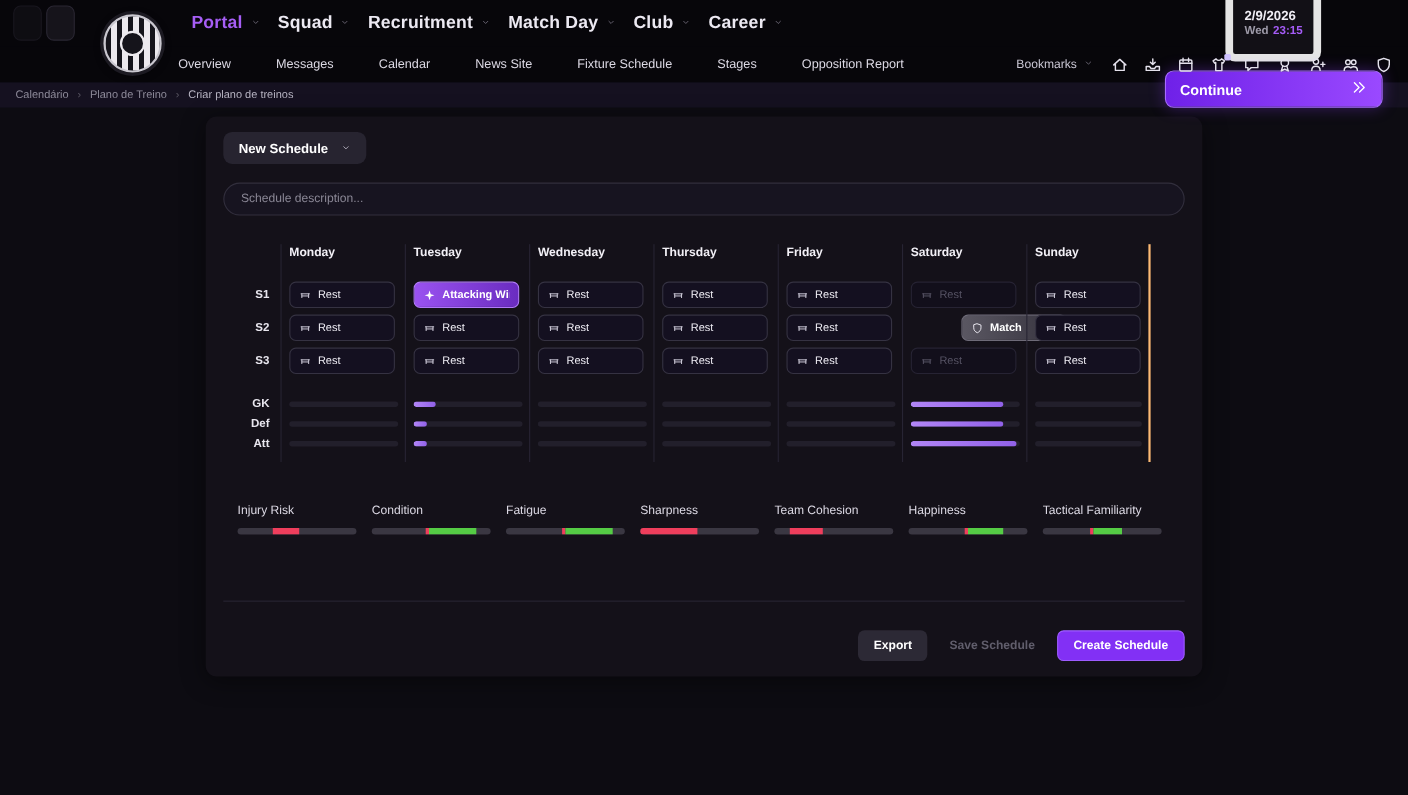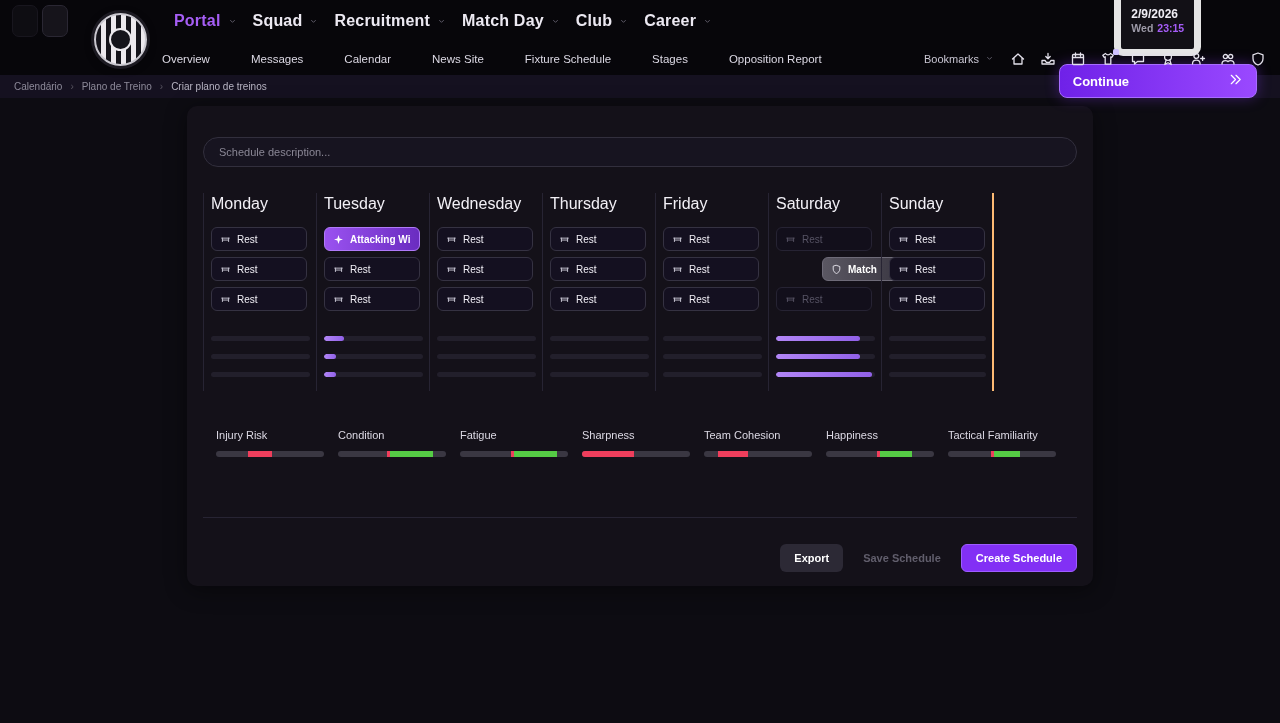--- a/index.html
+++ b/index.html
@@ -80,21 +80,21 @@
 
   
   .schedule { margin-top:26px; display:flex; }
   .label-col { width:52px; padding-right:10px; text-align:right; }
   .lc-head { height:34px; }
   .lc-s { height:24px; line-height:24px; margin-bottom:6px; font-size:10.5px; font-weight:700; color:#e8e6ee; }
   .lc-gap, .bar-gap { height:12px; }
   .lc-b { height:18px; line-height:18px; font-size:10.5px; font-weight:700; color:#e8e6ee; }
   .day-col { width:113px; border-left:1px solid #272433; padding:0 6px 8px 7px; }
   .day-col:last-child { border-right:2px solid #fdba74; }
-  .day-header { height:34px; font-size:16px; font-weight:400; color:#f2f0f6; padding-top:2px; }
+  .day-header { height:34px; font-size:11px; font-weight:700; color:#f2f0f6; padding-top:2px; }
   .cell { width:96px; height:24px; border-radius:6px; display:flex; align-items:center; gap:6px; padding:0 8px;
     margin-bottom:6px; font-size:10px; background:#141020; border:1px solid #353242; color:#f0eef5; cursor:pointer; }
   .cell .cell-ic { color:#cfccda; display:flex; }
   .cell .cell-ic svg { width:11px; height:11px; }
   .cell.rest-off { border-color:#262333; background:#120f1b; color:#565364; }
   .cell.rest-off .cell-ic { color:#565364; }
   .cell.focus { background:linear-gradient(90deg,#9a52f0,#6a2cc0); border:1px solid #b07af8; color:#fff; font-weight:700; }
   .cell.focus .cell-ic { color:#fff; }
   .cell.match { background:linear-gradient(90deg,#5a5762,#34313c); border:1px solid #6e6b78; color:#fff; font-weight:700;margin-left:46px; }
   .cell.match .cell-ic { color:#eceaf2; }
@@ -295,24 +295,40 @@
       <span class="bc-item">Calendário</span>
       <span class="bc-sep">›</span>
       <span class="bc-item">Plano de Treino</span>
       <span class="bc-sep">›</span>
       <span class="bc-item last">Criar plano de treinos</span>
     </div>
 
   <main class="content">
     <div class="panel">
 
+      <button class="schedule-name">
+        <span>New Schedule</span>
+        <span class="icon caret"><svg viewBox="0 0 16 16" fill="none" stroke="currentColor" stroke-width="1.3" stroke-linecap="round" stroke-linejoin="round">
+              <path d="M4.5 6 L8 9.5 L11.5 6"></path>
+            </svg></span>
+      </button>
 
       <input class="desc-input" placeholder="Schedule description..." style="">
 
       <div class="schedule" id="schedule-grid">
+          <div class="label-col">
+            <div class="lc-head"></div>
+            <div class="lc-s">S1</div>
+            <div class="lc-s">S2</div>
+            <div class="lc-s">S3</div>
+            <div class="lc-gap"></div>
+            <div class="lc-b">GK</div>
+            <div class="lc-b">Def</div>
+            <div class="lc-b">Att</div>
+          </div>
           <div class="day-col">
             <div class="day-header">Monday</div>
             <div class="cell rest">
               <span class="icon cell-ic">
                 <svg viewBox="0 0 16 16" fill="none" stroke="currentColor" stroke-width="1.3" stroke-linecap="round" stroke-linejoin="round">
                   <path d="M2.5 6 h11 M3.5 6 V11 M12.5 6 V11 M3.5 8.8 h9"></path>
                 </svg>
               </span>
               <span class="cell-label">Rest</span>
             </div>

